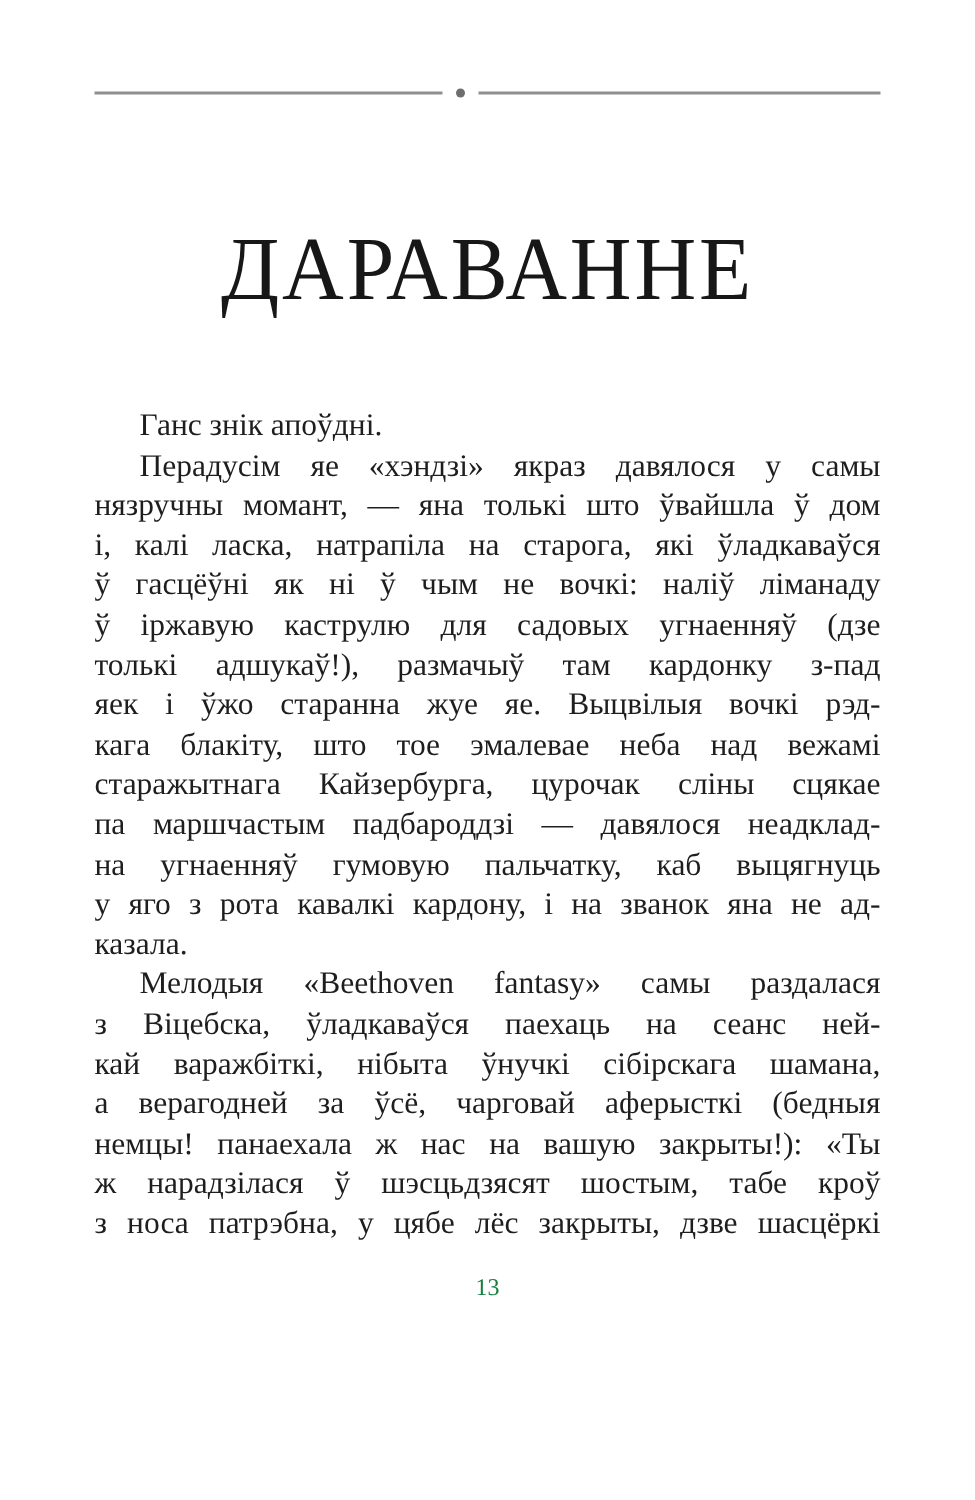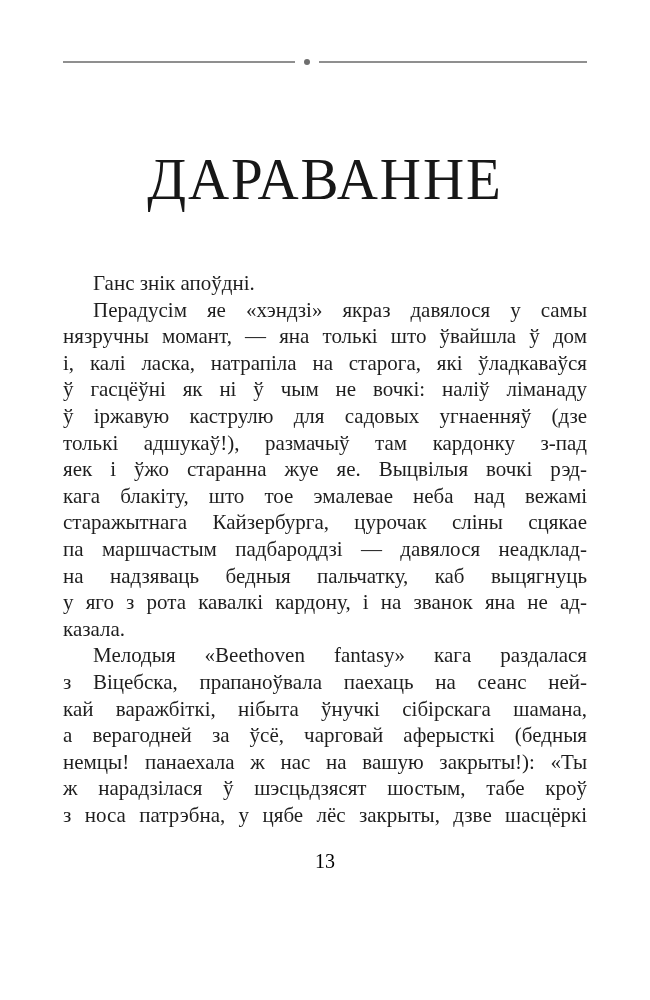--- a/index.html
+++ b/index.html
@@ -65,22 +65,22 @@
   .line.no-just {
     text-align: left;
     text-align-last: left;
   }
   .line.indent { text-indent: 30px; text-align: right; }
   .it { }
   
   .folio {
     margin-top: 22px;
     text-align: center;
-    font-size: 20px;
-    color: #000000;
+    font-size: 16px;
+    color: #15803d;
   }
 </style>
 </head>
 <body>
 
 <div class="page">
 
   <div class="ornament">
     <span class="rule left"></span>
     <span class="dot"></span>
@@ -94,25 +94,25 @@
       <div class="line indent"><span>Перадусім яе «хэндзі» якраз давялося у самы</span></div>
       <div class="line"><span>нязручны момант, — яна толькі што ўвайшла ў дом</span></div>
       <div class="line"><span>і, калі ласка, натрапіла на старога, які ўладкаваўся</span></div>
       <div class="line"><span>ў гасцёўні як ні ў чым не вочкі: наліў ліманаду</span></div>
       <div class="line"><span>ў іржавую каструлю для садовых угнаенняў (дзе</span></div>
       <div class="line"><span>толькі адшукаў!), размачыў там кардонку з-пад</span></div>
       <div class="line"><span>яек і ўжо старанна жуе яе. Выцвілыя вочкі рэд-</span></div>
       <div class="line"><span>кага блакіту, што тое эмалевае неба над вежамі</span></div>
       <div class="line"><span>старажытнага Кайзербурга, цурочак сліны сцякае</span></div>
       <div class="line"><span>па маршчастым падбароддзі — давялося неадклад-</span></div>
-      <div class="line"><span>на надзяваць бедныя пальчатку, каб выцягнуць</span></div>
+      <div class="line"><span>на угнаенняў гумовую пальчатку, каб выцягнуць</span></div>
       <div class="line"><span>у яго з рота кавалкі кардону, і на званок яна не ад-</span></div>
       <div class="line no-just"><span>казала.</span></div>
-      <div class="line indent"><span>Мелодыя «Beethoven fantasy» кага раздалася</span></div>
-      <div class="line"><span>з Віцебска, прапаноўвала паехаць на сеанс ней-</span></div>
+      <div class="line indent"><span>Мелодыя «Beethoven fantasy» самы раздалася</span></div>
+      <div class="line"><span>з Віцебска, ўладкаваўся паехаць на сеанс ней-</span></div>
       <div class="line"><span>кай варажбіткі, нібыта ўнучкі сібірскага шамана,</span></div>
       <div class="line"><span>а верагодней за ўсё, чарговай аферысткі (бедныя</span></div>
       <div class="line"><span>немцы! панаехала ж </span><span class="it">нас</span><span> на вашую закрыты!): «Ты</span></div>
       <div class="line"><span>ж нарадзілася ў шэсцьдзясят шостым, табе кроў</span></div>
       <div class="line"><span>з носа патрэбна, у цябе лёс закрыты, дзве шасцёркі</span></div>
     </div>
 
   <div class="folio">13</div>
 
 </div>

